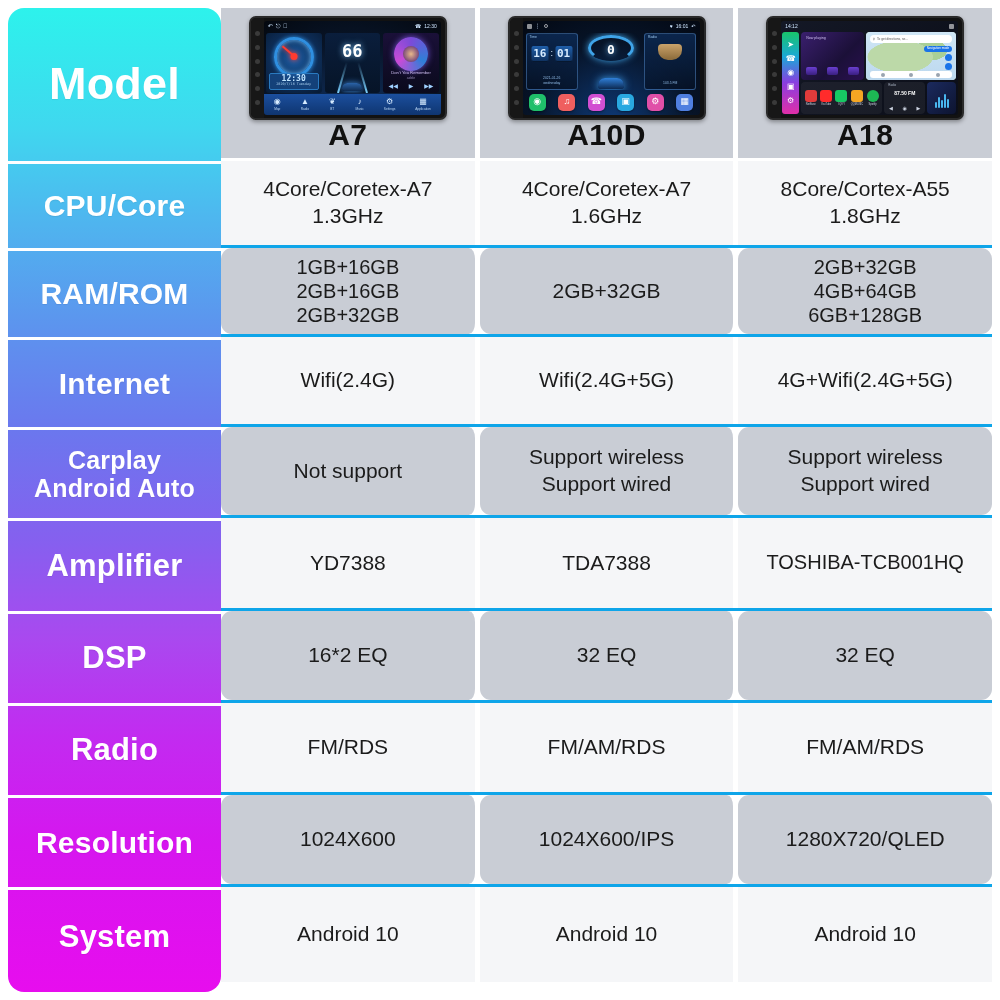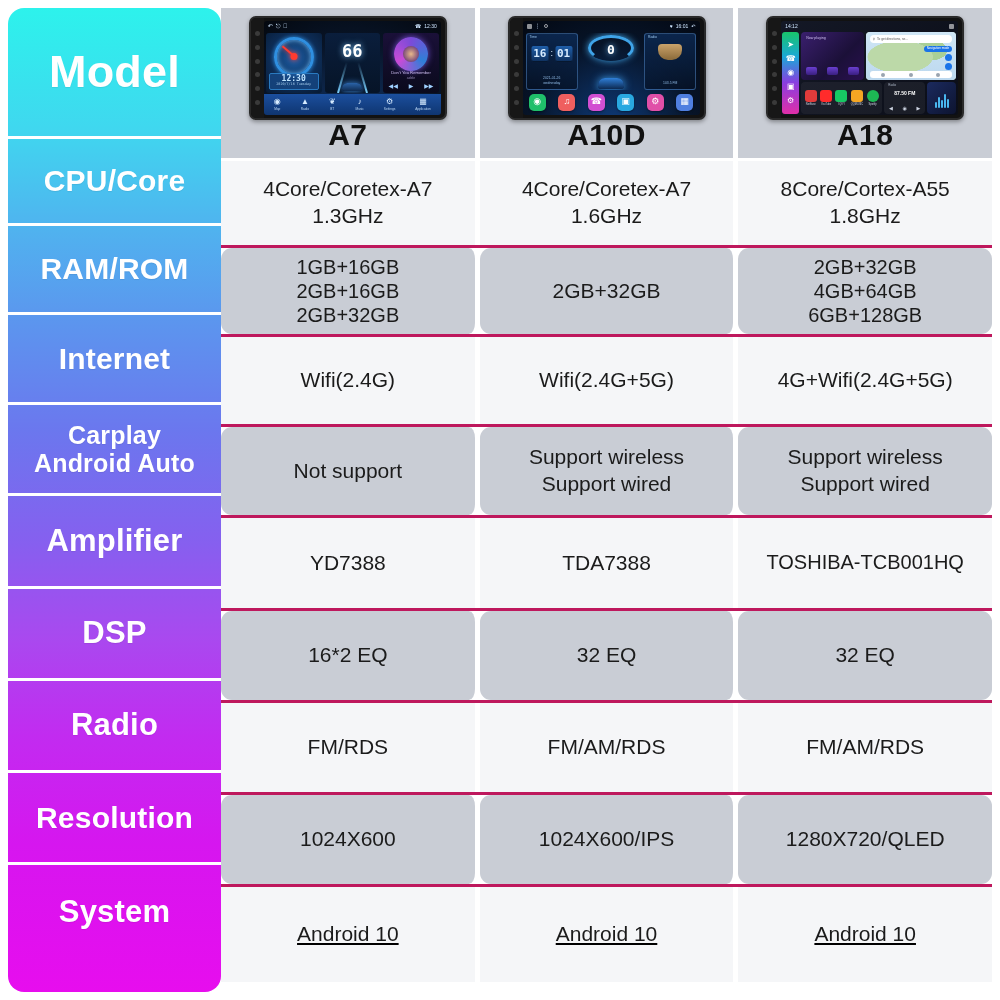--- a/index.html
+++ b/index.html
@@ -55,21 +55,21 @@
   
   .data-col {
     flex: 1 1 auto;
     display: flex;
     flex-direction: column;
     margin-left: 0px;
   }
   .row {
     display: flex;
     width: 100%;
-    border-bottom: 3px solid #be185d;
+    border-bottom: 3px solid #0ea5e9;
   }
   .row:last-child { border-bottom: none; }
   .cell {
     flex: 1 1 0;
     display: flex;
     flex-direction: column;
     align-items: center;
     justify-content: center;
     text-align: center;
     color: #1b1b1b;
@@ -379,21 +379,21 @@
   }
   .a18-eq i { display: block; width: 2px; background: #49b7f0; border-radius: 1px; }
 </style>
 </head>
 <body>
 
 <div class="sheet">
 
   <div class="label-col">
 
-    <div class="label-cell" style="height:131px;font-size:45px;">Model</div>
+    <div class="label-cell" style="height:156px;font-size:45px;">Model</div>
 
     <div class="label-cell" style="height:87px;font-size:30px;">CPU/Core</div>
 
     <div class="label-cell" style="height:89px;font-size:30px;">RAM/ROM</div>
 
     <div class="label-cell" style="height:90px;font-size:30px;">Internet</div>
 
     <div class="label-cell" style="height:91px;font-size:25px;flex-direction:column;">
       <span class="l2">Carplay</span>
       <span class="l2">Android Auto</span>
@@ -773,21 +773,21 @@
         <span class="line">1024X600</span>
       </div>
       <div class="cell">
         <span class="line">1024X600/IPS</span>
       </div>
       <div class="cell">
         <span class="line">1280X720/QLED</span>
       </div>
     </div>
 
-    <div class="row light" style="height:95px;text-decoration:underline;">
+    <div class="row light" style="height:95px;">
       <div class="cell">
         <span class="line">Android 10</span>
       </div>
       <div class="cell">
         <span class="line">Android 10</span>
       </div>
       <div class="cell">
         <span class="line">Android 10</span>
       </div>
     </div>

